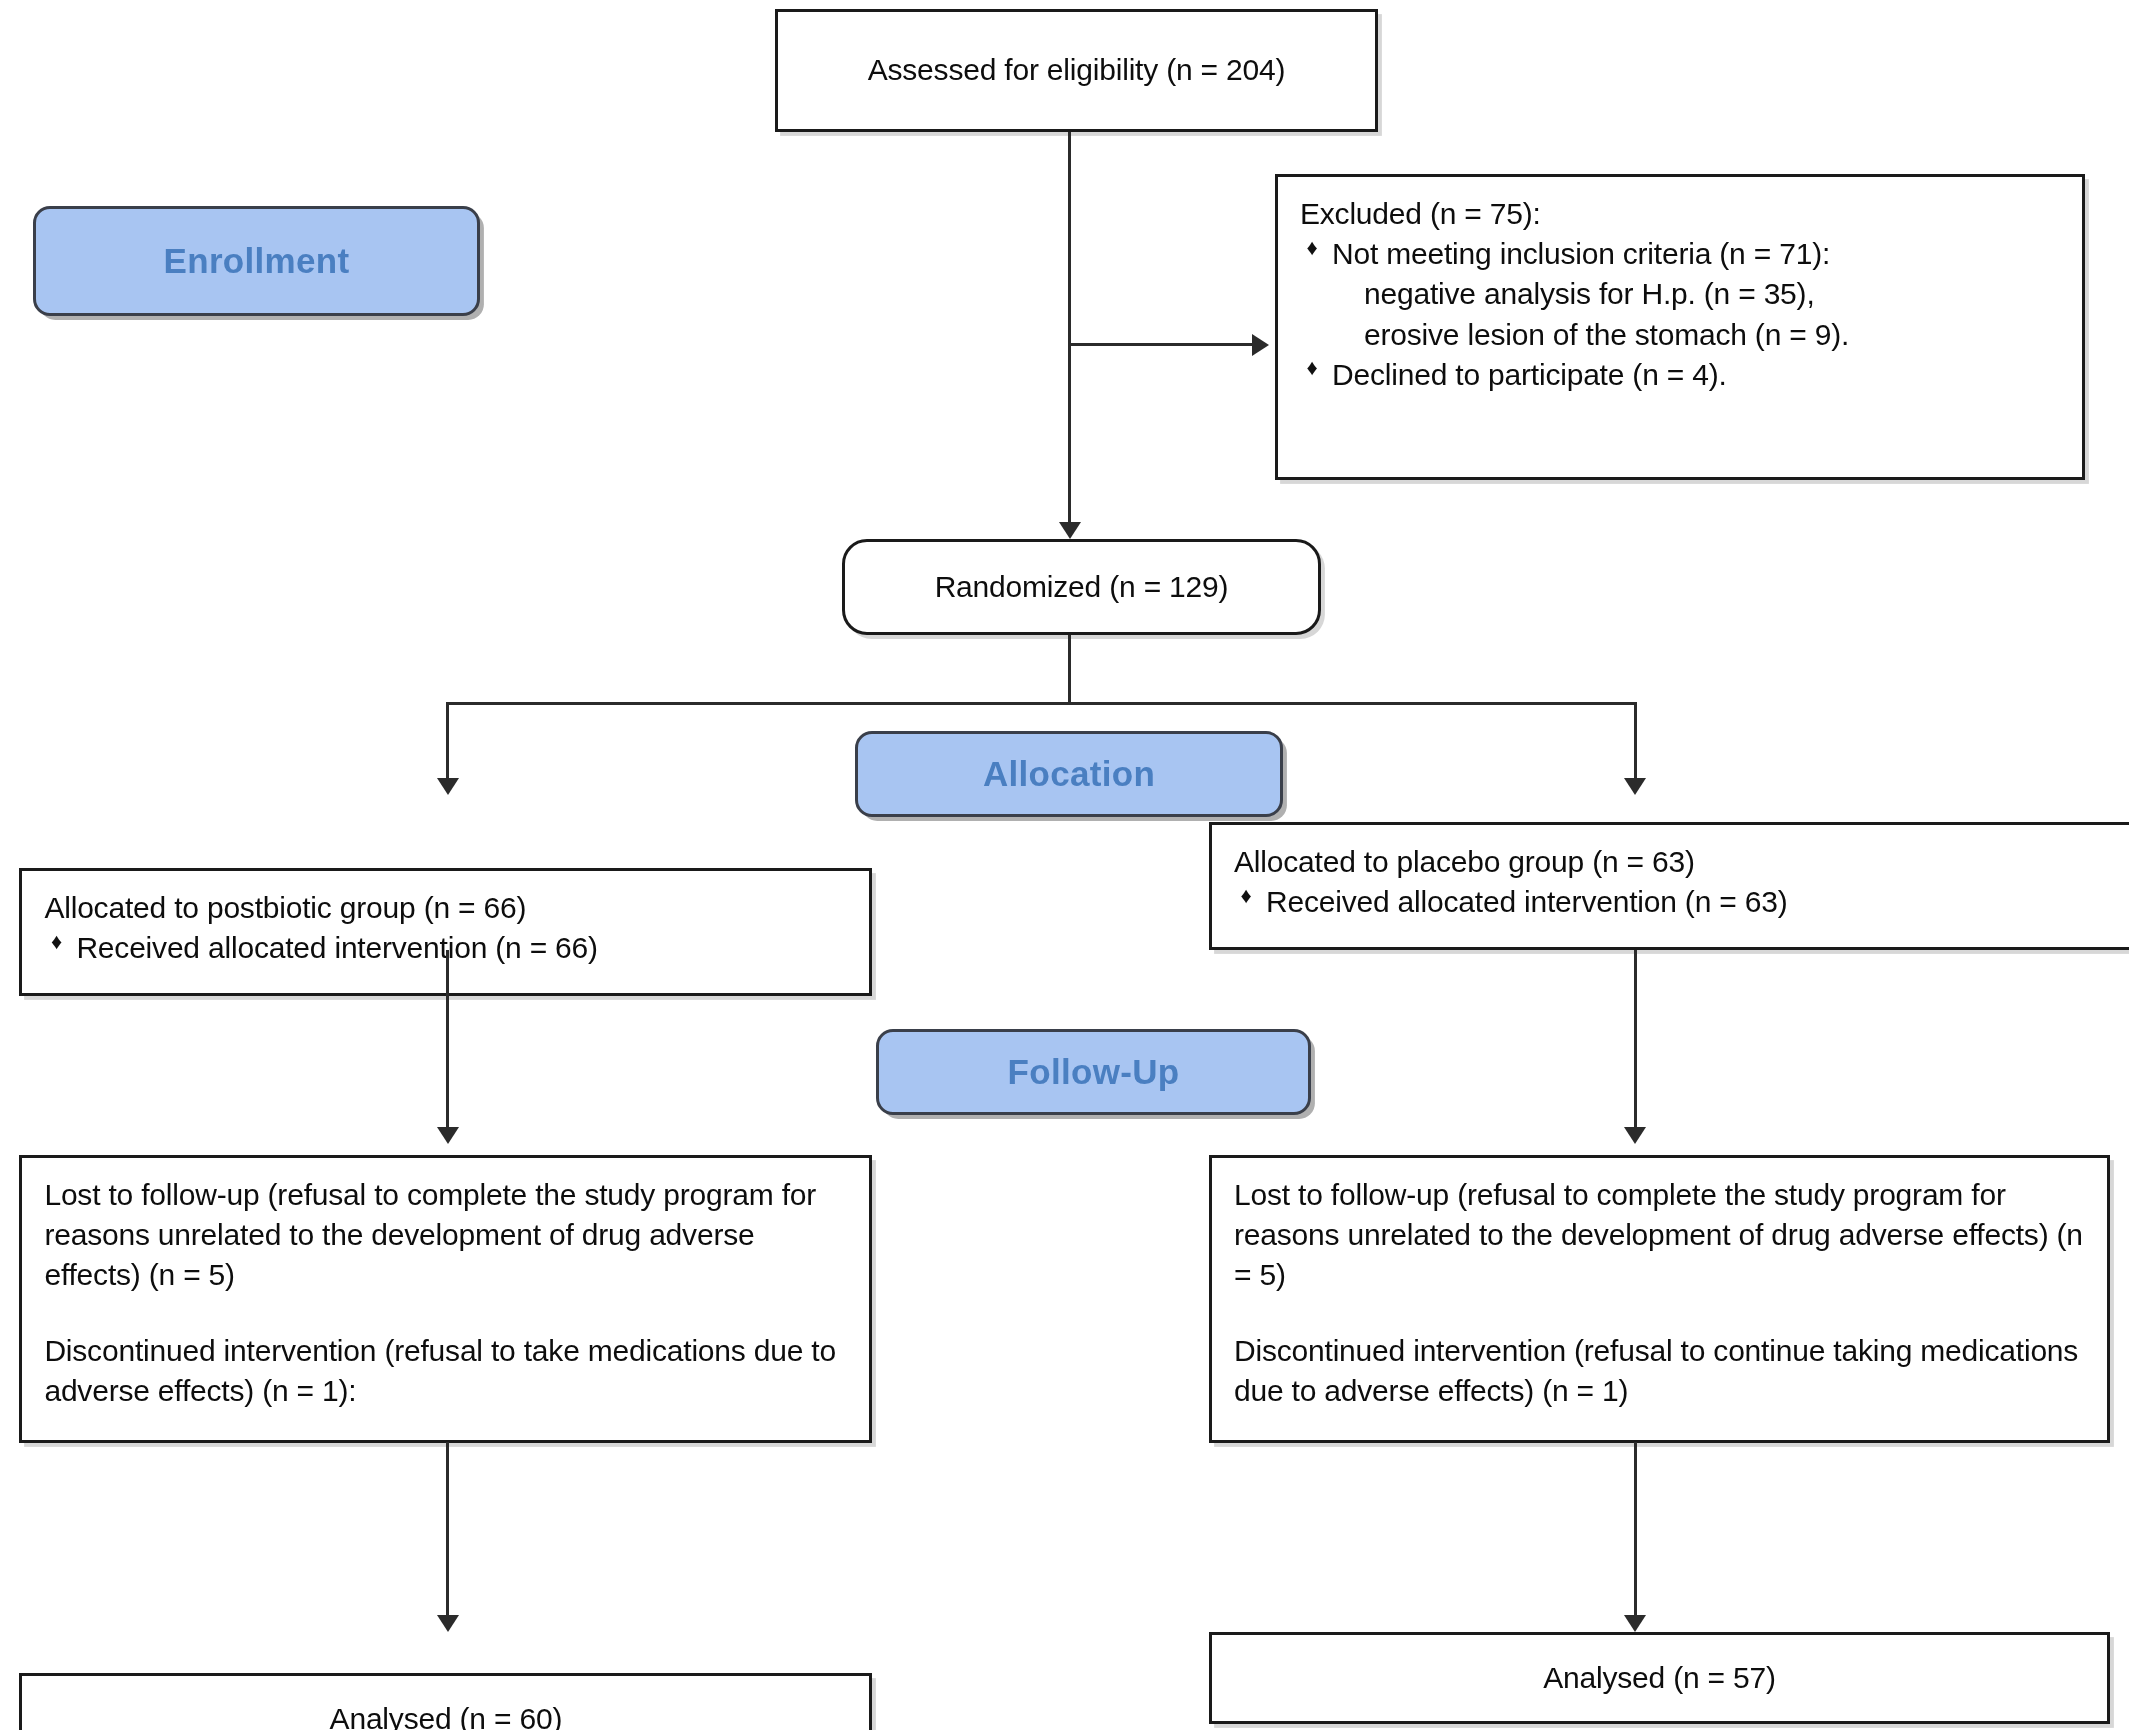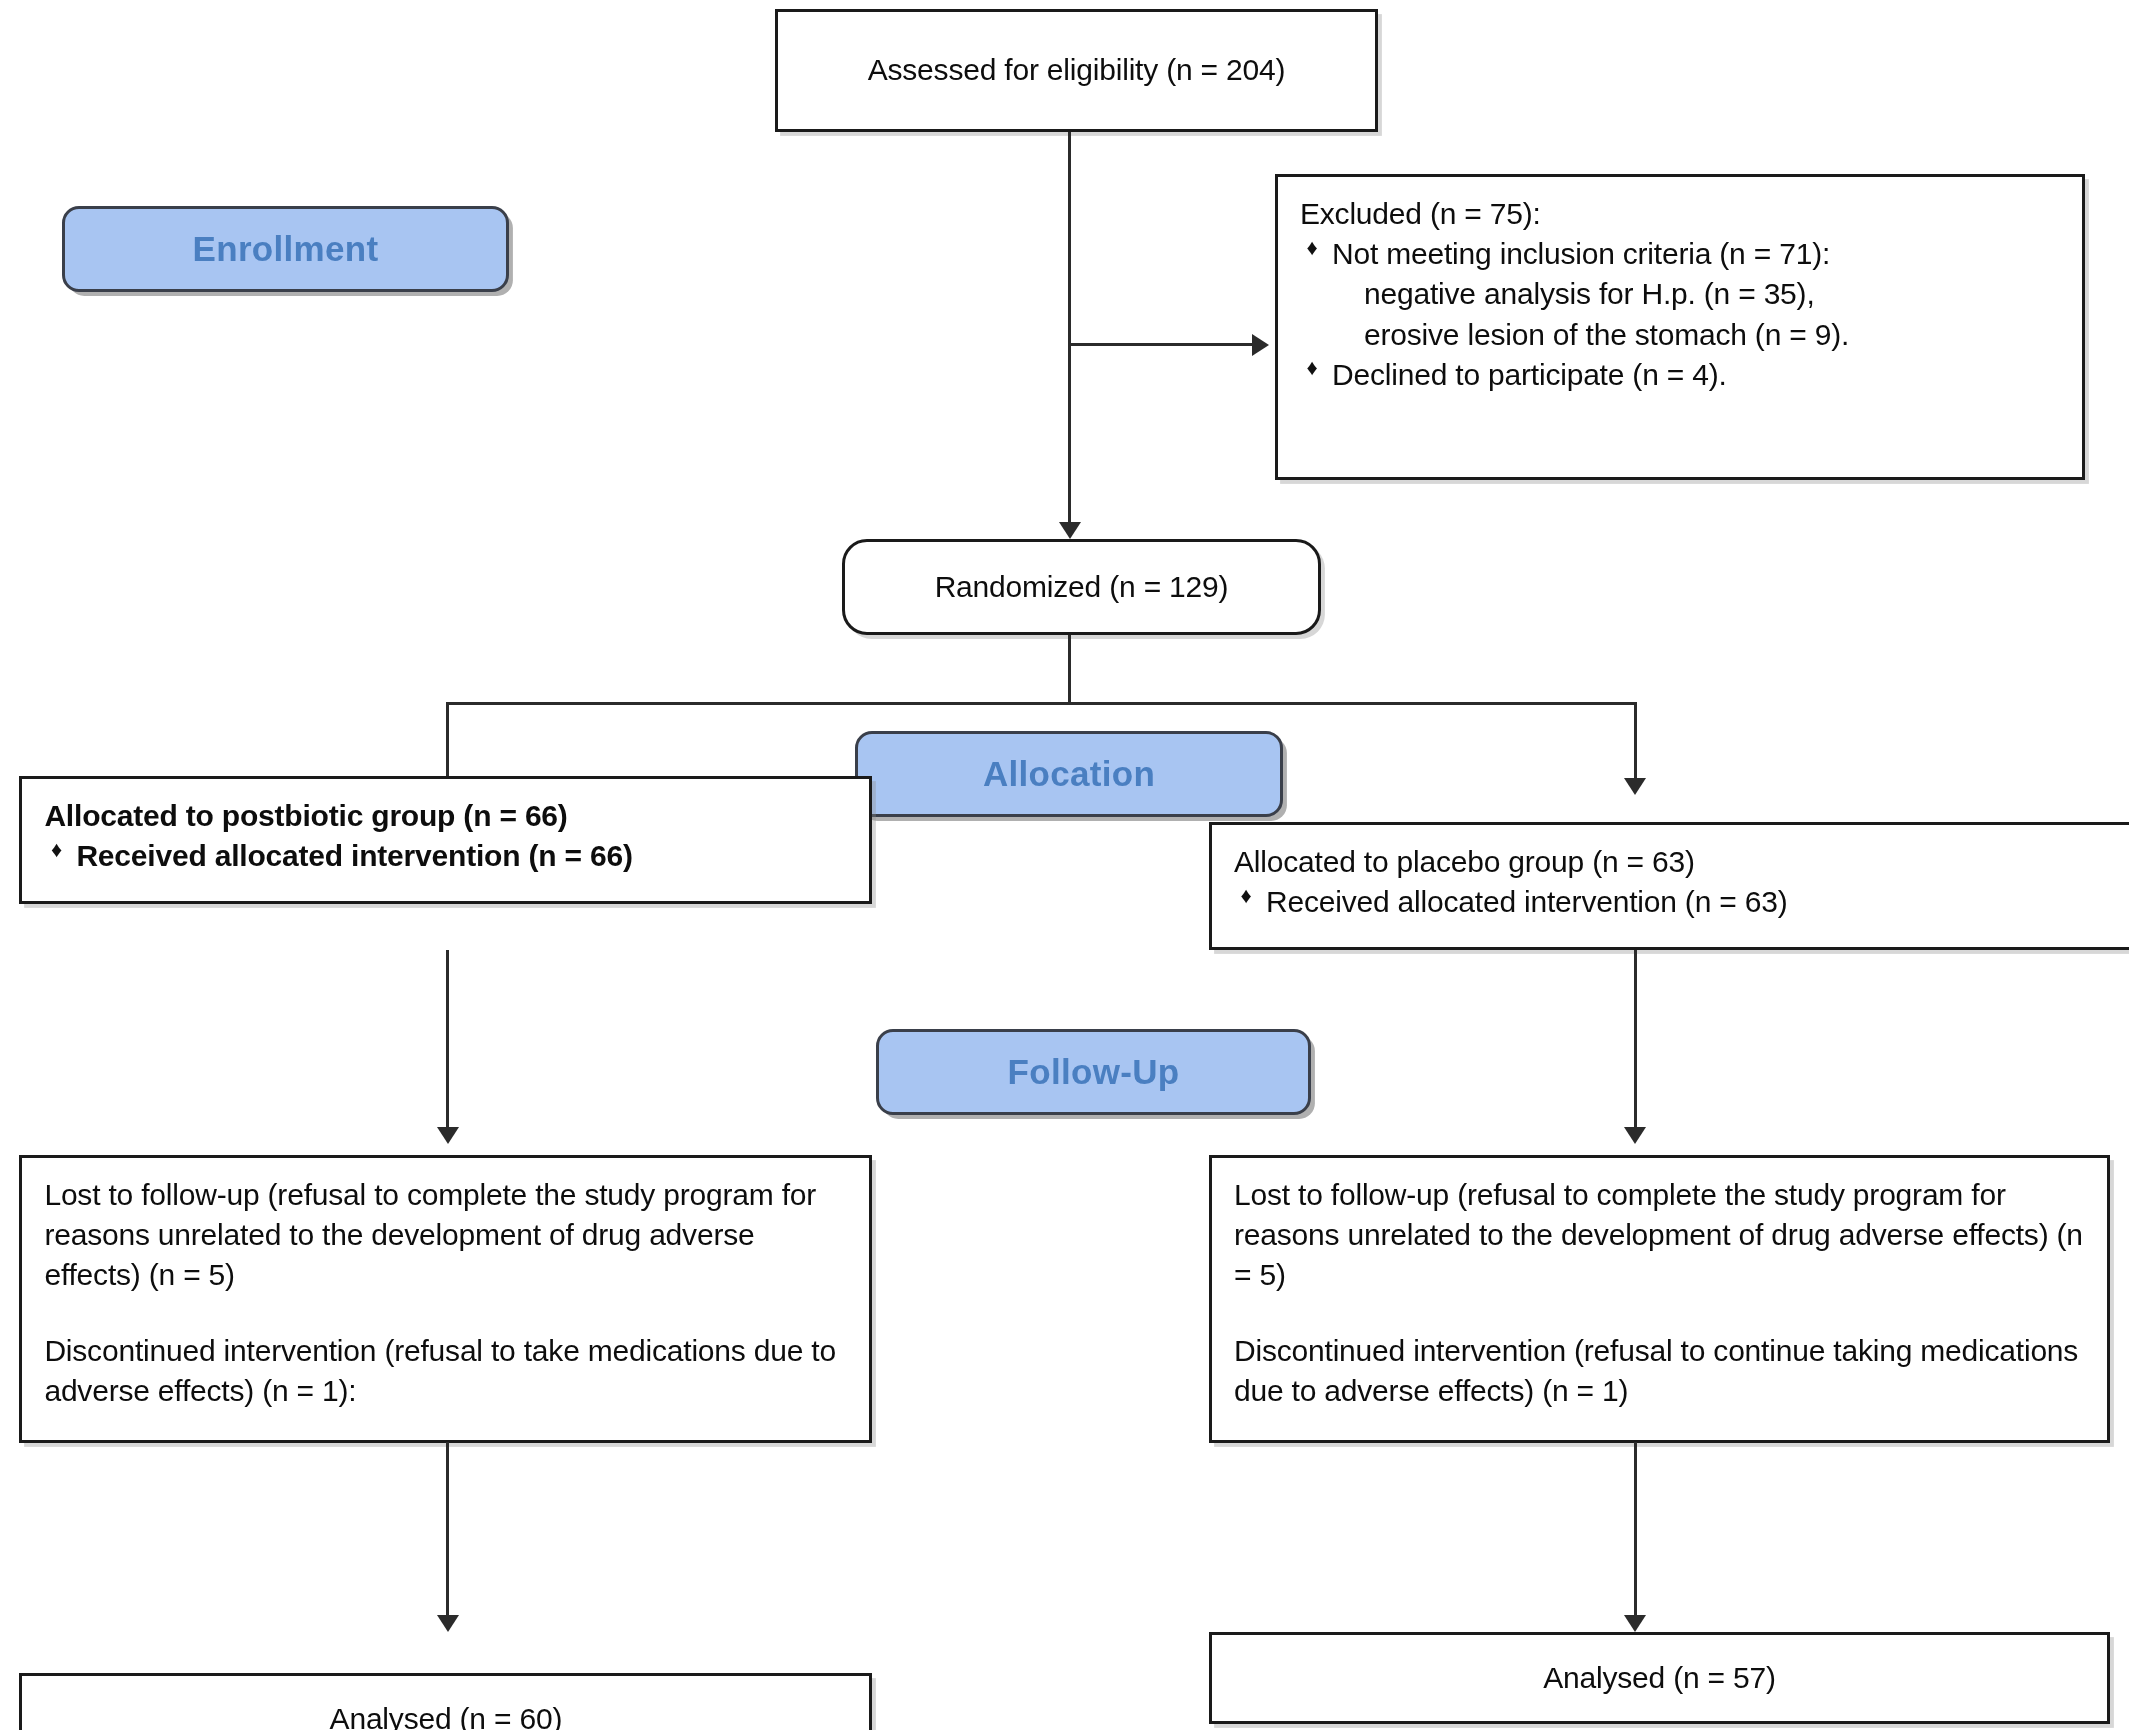--- a/index.html
+++ b/index.html
@@ -118,21 +118,21 @@
     border-top: 11px solid transparent;
     border-bottom: 11px solid transparent;
     border-left: 17px solid #2b2b2b;
   }
 </style>
 </head>
 <body>
 
 <div id="canvas">
 
-  <div class="badge" style="left:62px; top:206px; width:447px; height:86px;">
+  <div class="badge" style="left:33px; top:206px; width:447px; height:110px;">
     <span>Enrollment</span>
   </div>
 
   <div class="box center vcenter" style="left:775px; top:9px; width:603px; height:123px;">
     <div class="box-inner">Assessed for eligibility (n = 204)</div>
   </div>
 
   <div class="vline" style="left:1068px; top:132px; width:3.2px; height:402px;"></div>
   <div class="arrow-down" style="left:1059px; top:522px;"></div>
 
@@ -163,21 +163,21 @@
   <div class="hline" style="left:446px; top:702px; width:1191px; height:3.2px;"></div>
   <div class="vline" style="left:446px; top:702px; width:3.2px; height:87px;"></div>
   <div class="vline" style="left:1634px; top:702px; width:3.2px; height:87px;"></div>
   <div class="arrow-down" style="left:437px; top:778px;"></div>
   <div class="arrow-down" style="left:1624px; top:778px;"></div>
 
   <div class="badge" style="left:855px; top:731px; width:428px; height:86px;">
     <span>Allocation</span>
   </div>
 
-  <div class="box" style="left:19.4px; top:776px; width:853px; height:128px;font-weight:bold;">
+  <div class="box" style="left:19.4px; top:868px; width:853px; height:128px;">
     <div class="box-inner">
       <div>Allocated to postbiotic group (n = 66)</div>
       <ul class="bul">
         <li>
           <span>Received allocated intervention (n = 66)</span>
         </li>
       </ul>
     </div>
   </div>
 

